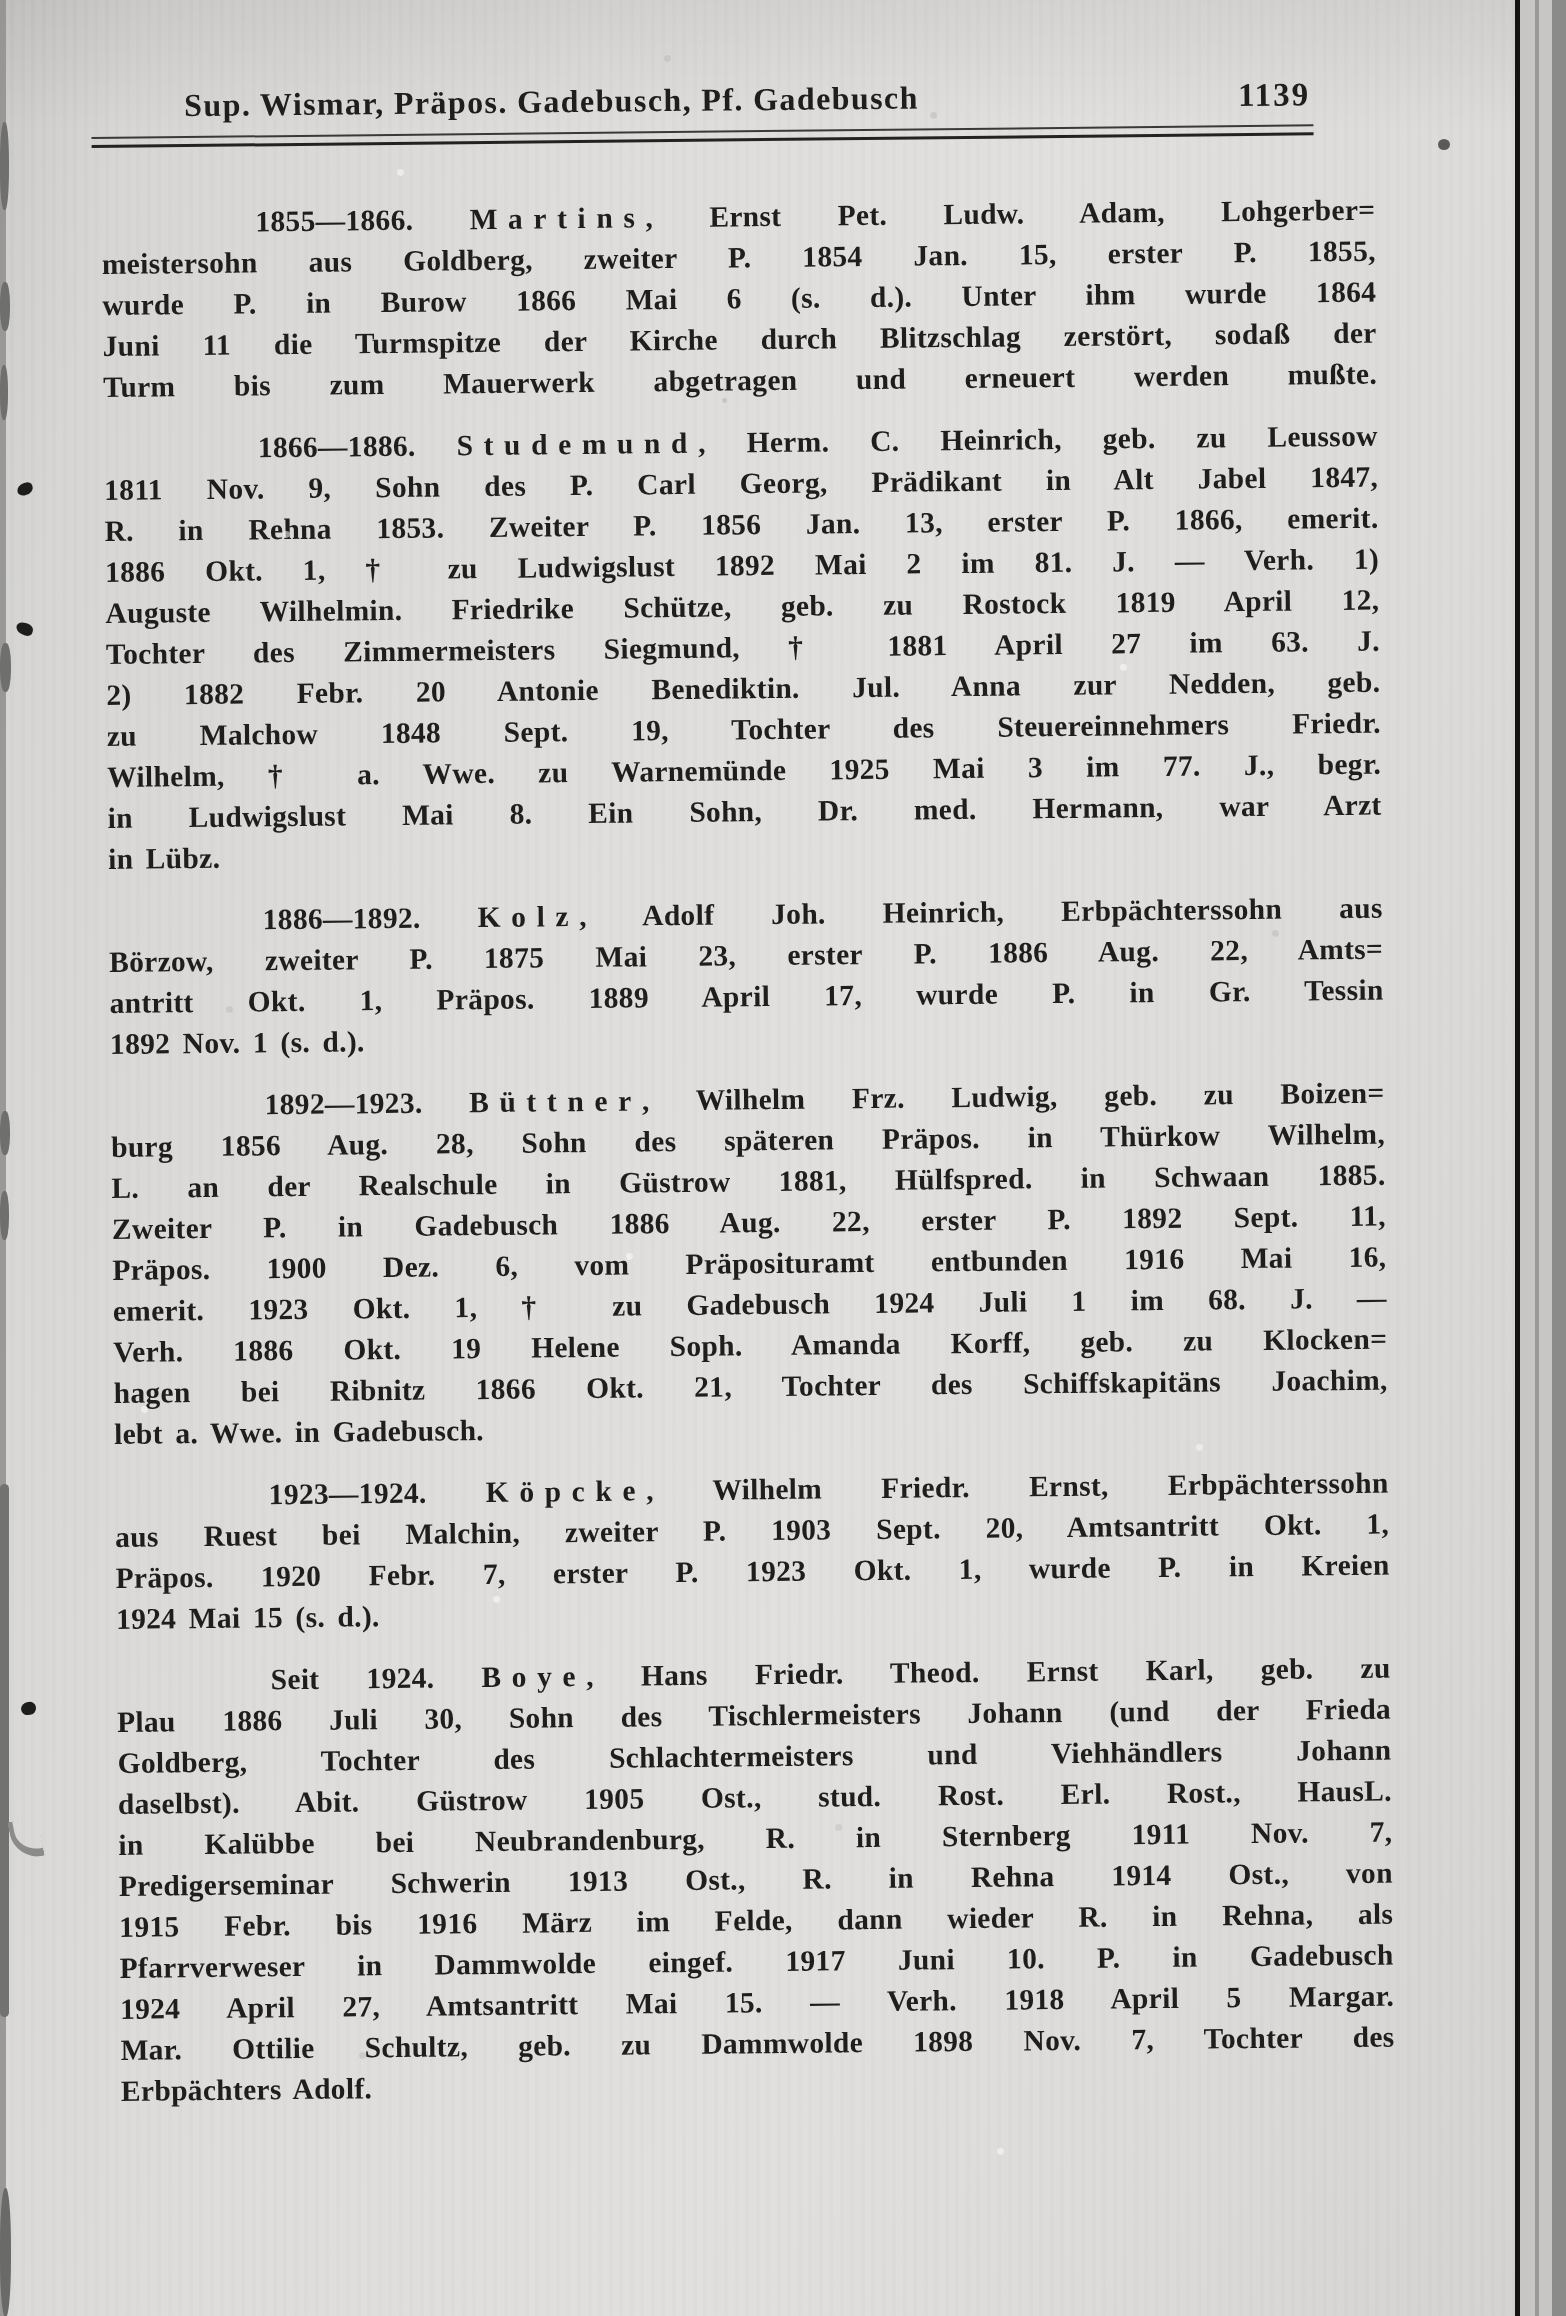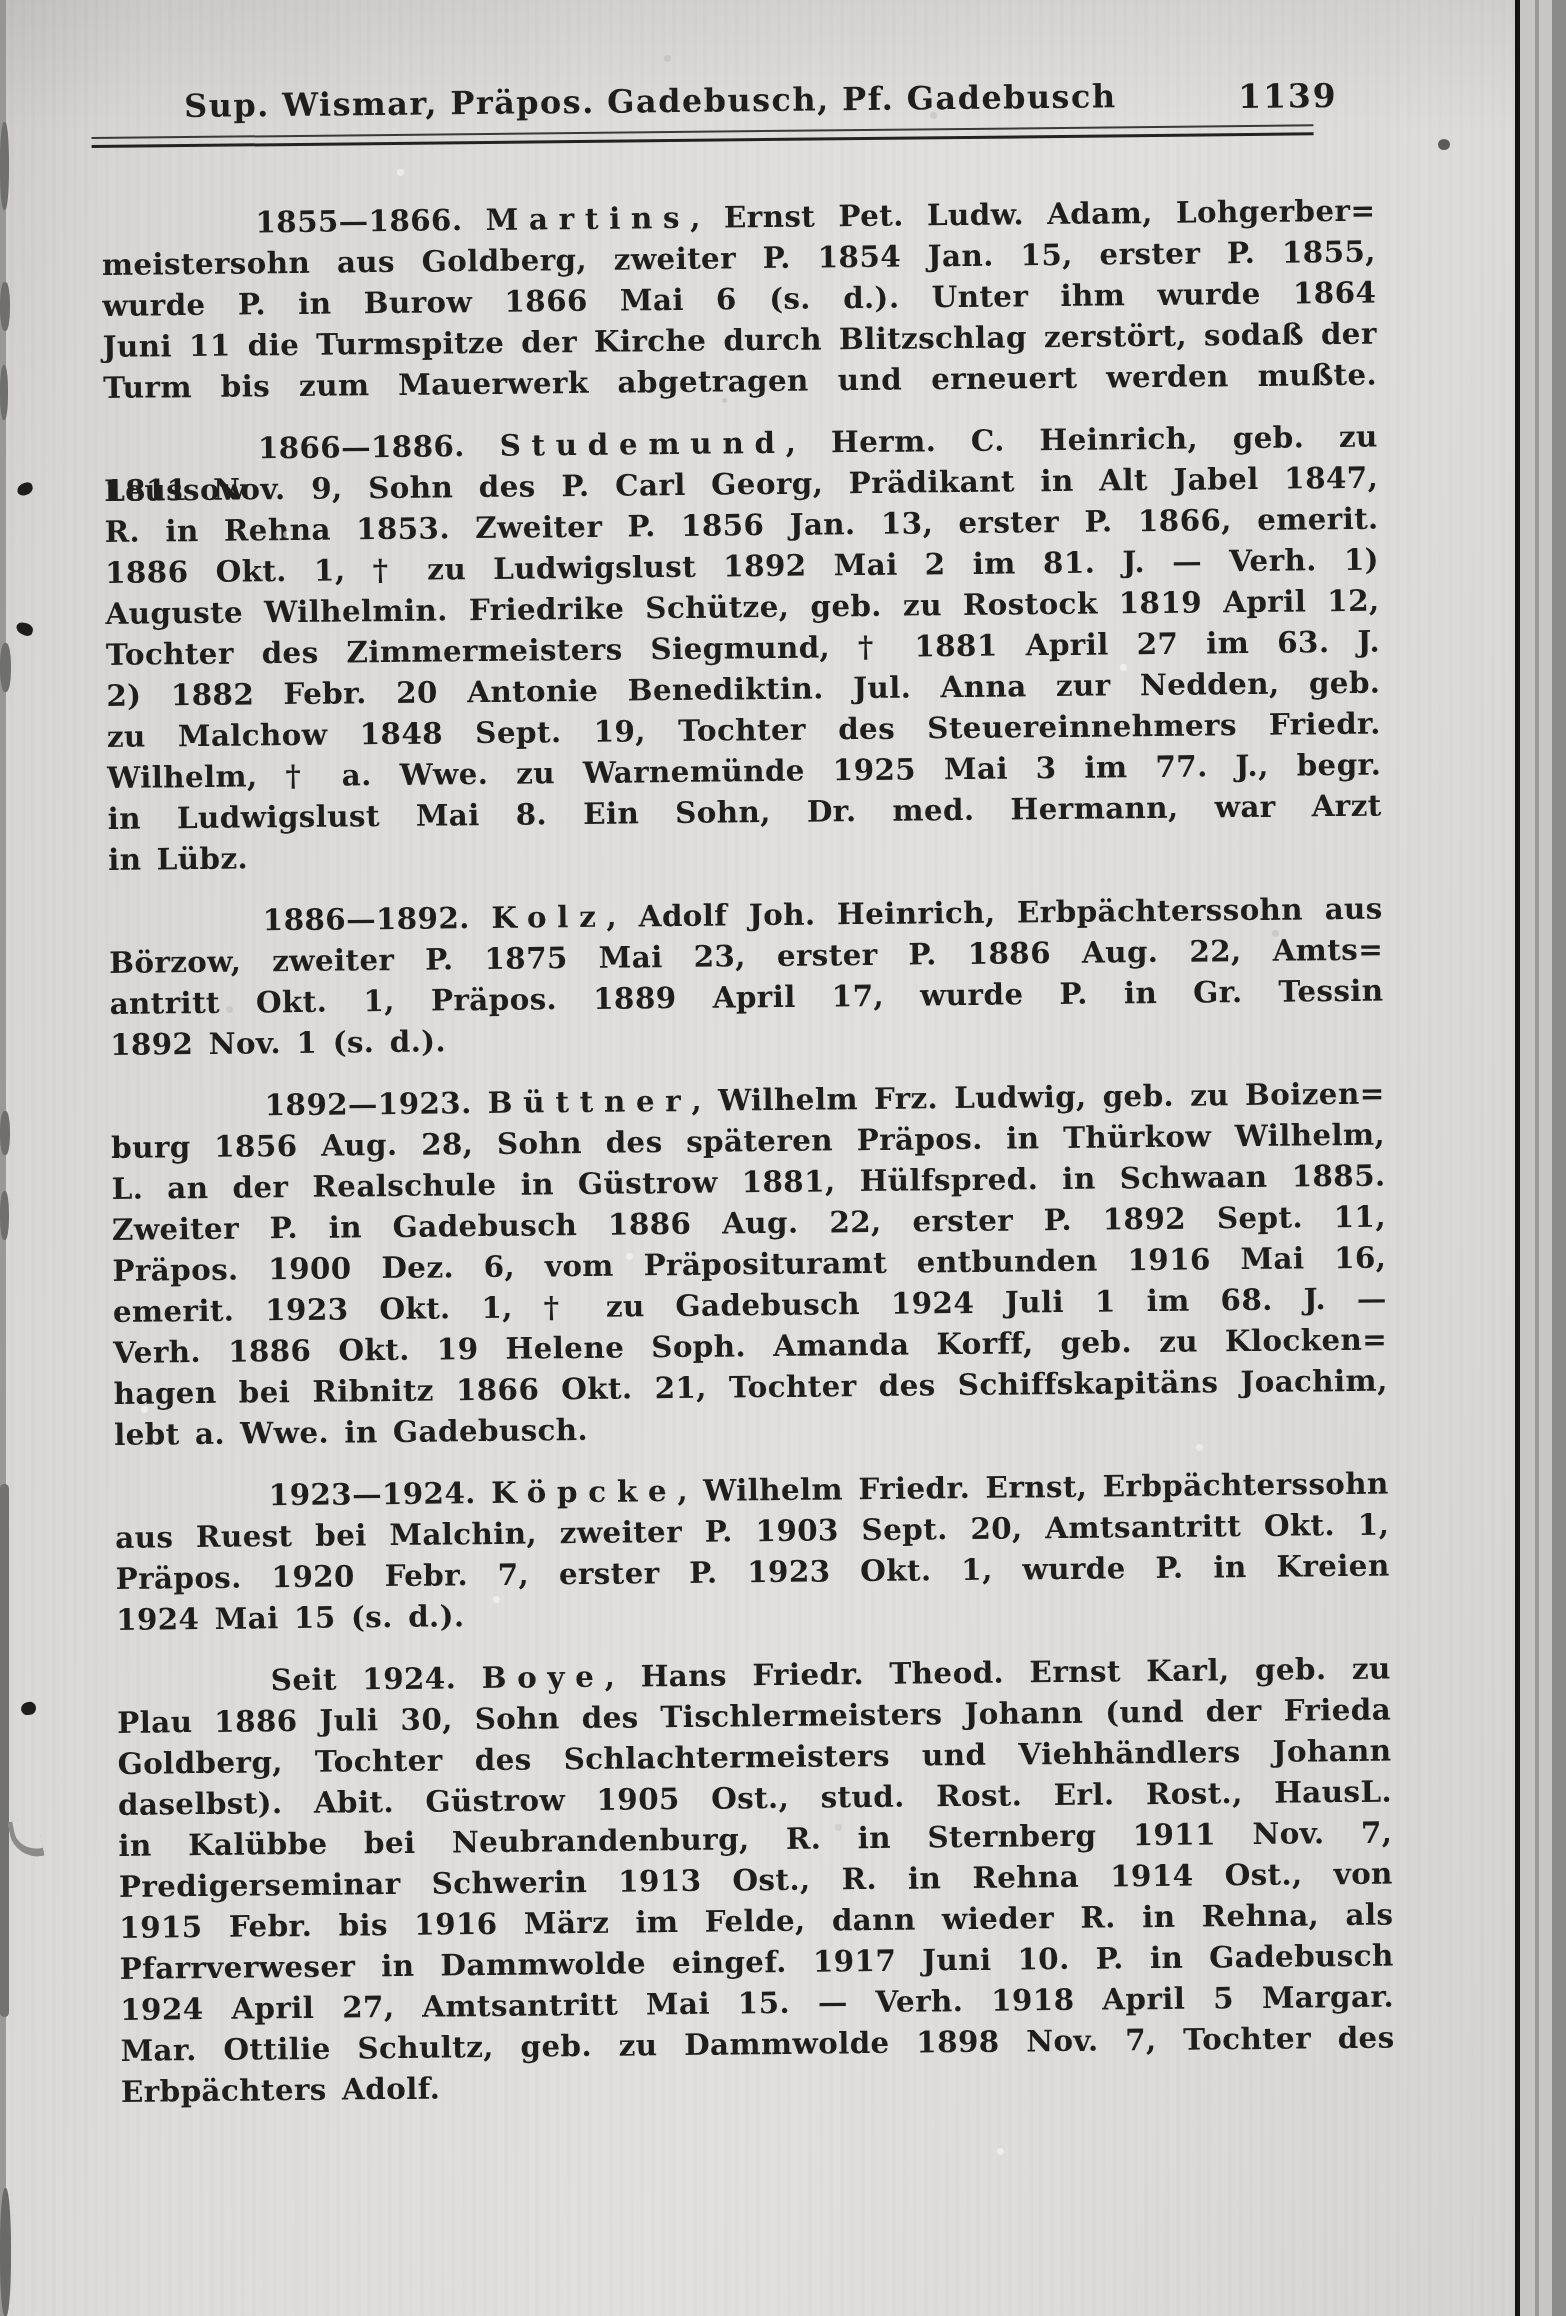--- a/index.html
+++ b/index.html
@@ -4,20 +4,21 @@
 <style>
   html,body{margin:0;padding:0;}
   body{
     width:1566px;height:2317px;position:relative;overflow:hidden;
     font-family:"DejaVu Serif","Liberation Serif",serif;
     background:#dcdbd9;
   }
   .page-scan{
     position:absolute;inset:0;
     background:linear-gradient(100deg,#cbcac8 0%,#d7d6d4 7%,#dedddb 30%,#e1e0de 55%,#dcdbd9 78%,#d3d2d0 100%);
+    font-family:Liberation Serif, serif;
   }
   .page-scan::before{ 
     content:"";position:absolute;inset:0;
     background:linear-gradient(to bottom,rgba(0,0,0,.06),rgba(0,0,0,0) 133px),
                repeating-linear-gradient(90deg,rgba(0,0,0,.014) 0 3.8px,rgba(255,255,255,.012) 3.8px 10.5px);
   }
   .content{
     position:absolute;left:100px;top:88px;width:1274px;
     transform:rotate(-0.6deg);transform-origin:0 0;
     color:var(--ink,#1f1e1c);

